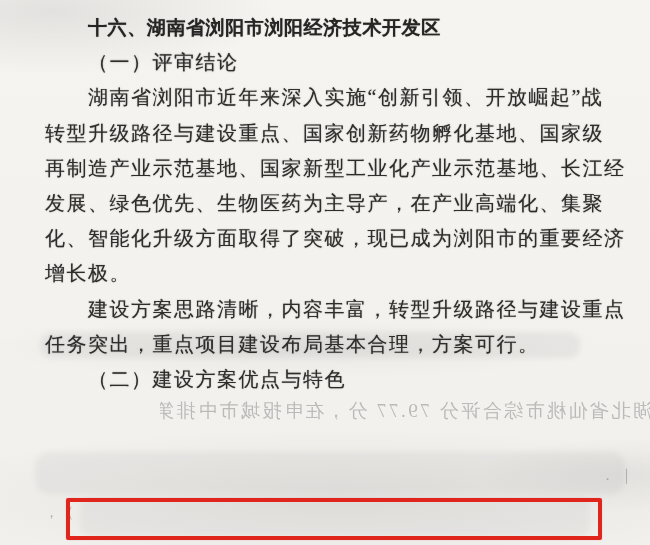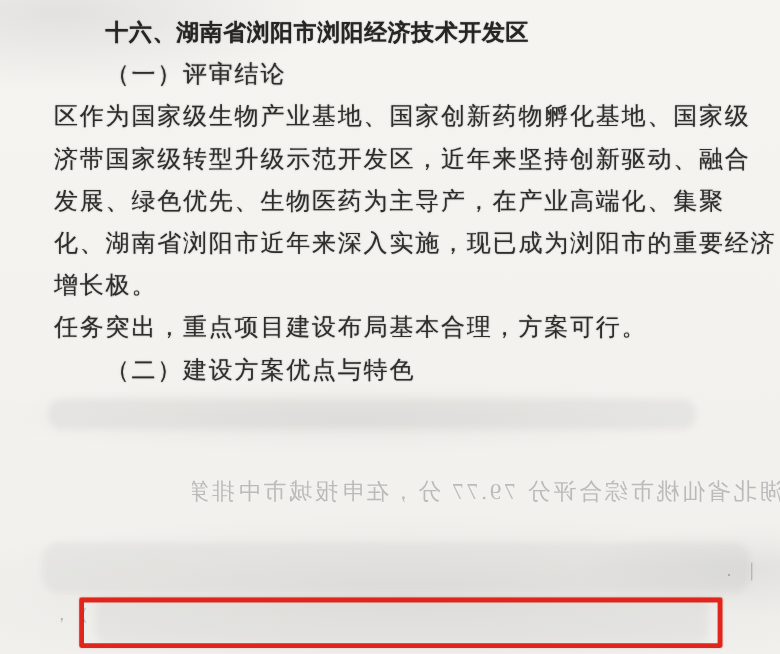--- a/index.html
+++ b/index.html
@@ -73,25 +73,27 @@
   <div class="smudge sm3"></div>
   <div class="margin-mark mk-left">，（</div>
   <div class="margin-mark mk-right">．｜</div>
 
   <div class="redbox" style="border-color: rgb(224, 37, 28);"></div>
 
   <div class="content">
     <div class="ln hd ind">十六、湖南省浏阳市浏阳经济技术开发区</div>
     <div class="ln sub ind">（一）评审结论</div>
 
-    <div class="ln">区作为国家级生物产业基地、国家创新药物孵化基地、国家级</div>
-    <div class="ln">济带国家级转型升级示范开发区，近年来坚持创新驱动、融合</div>
+    <div class="ln ind">湖南省浏阳市近年来深入实施“创新引领、开放崛起”战</div>
+    <div class="ln">转型升级路径与建设重点、国家创新药物孵化基地、国家级</div>
+    <div class="ln">再制造产业示范基地、国家新型工业化产业示范基地、长江经</div>
     <div class="ln">发展、绿色优先、生物医药为主导产，在产业高端化、集聚</div>
-    <div class="ln">化、湖南省浏阳市近年来深入实施，现已成为浏阳市的重要经济</div>
+    <div class="ln">化、智能化升级方面取得了突破，现已成为浏阳市的重要经济</div>
     <div class="ln">增长极。</div>
 
+    <div class="ln ind">建设方案思路清晰，内容丰富，转型升级路径与建设重点</div>
     <div class="ln">任务突出，重点项目建设布局基本合理，方案可行。</div>
 
 
     <div class="ln ind">（二）建设方案优点与特色</div>
   </div>
 
 </div>
 
 </body></html>

